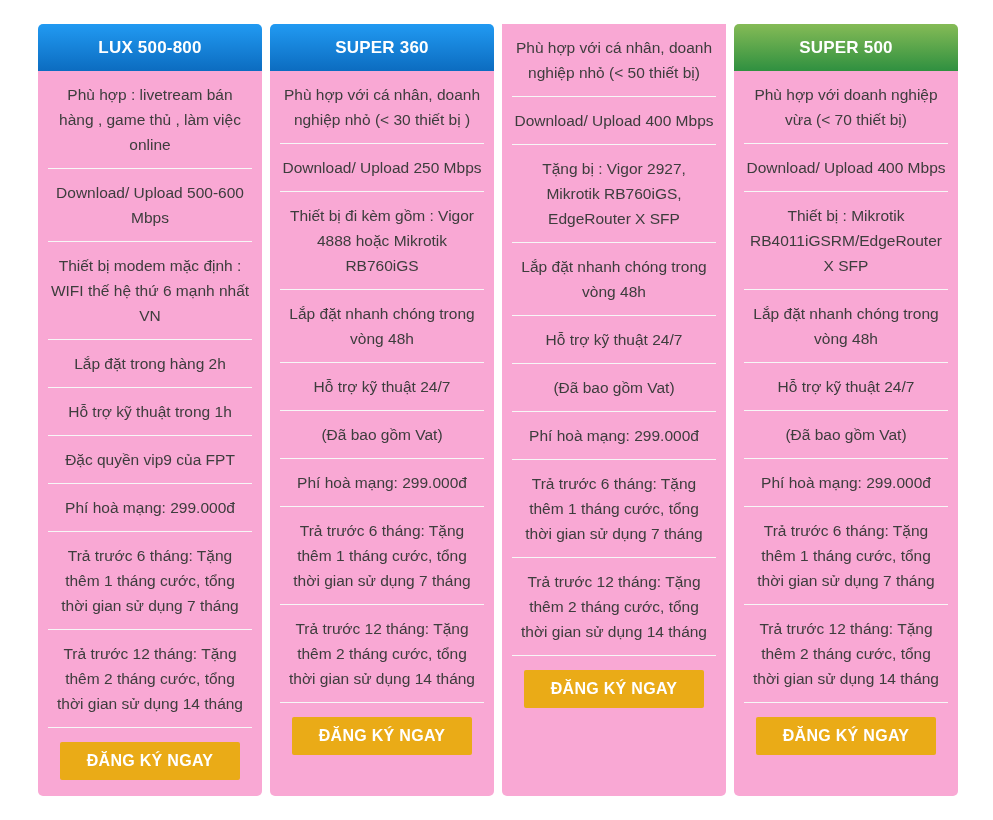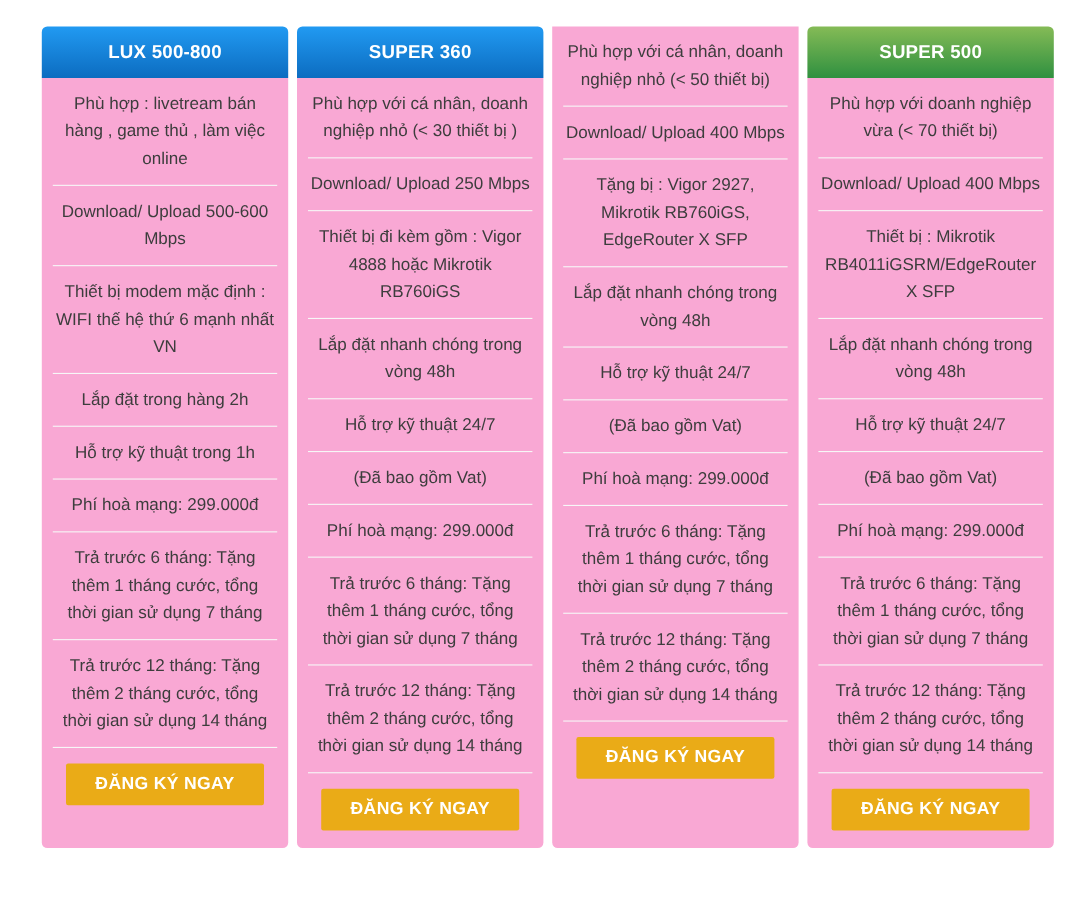--- a/index.html
+++ b/index.html
@@ -80,20 +80,21 @@
   <div class="plan plan--blue">
     <div class="plan__header">
       <span>LUX 500-800</span>
     </div>
     <div class="plan__body">
       <div class="plan__feature">Phù hợp : livetream bán hàng , game thủ , làm việc online</div>
       <div class="plan__feature">Download/ Upload 500-600 Mbps</div>
       <div class="plan__feature">Thiết bị modem mặc định : WIFI thế hệ thứ 6 mạnh nhất VN</div>
       <div class="plan__feature">Lắp đặt trong hàng 2h</div>
       <div class="plan__feature">Hỗ trợ kỹ thuật trong 1h</div>
+      <div class="plan__feature">Đặc quyền vip9 của FPT</div>
       <div class="plan__feature">Phí hoà mạng: 299.000đ</div>
       <div class="plan__feature">Trả trước 6 tháng: Tặng thêm 1 tháng cước, tổng thời gian sử dụng 7 tháng</div>
       <div class="plan__feature">Trả trước 12 tháng: Tặng thêm 2 tháng cước, tổng thời gian sử dụng 14 tháng</div>
       <div class="plan__cta-row">
         <button class="plan__cta">ĐĂNG KÝ NGAY</button>
       </div>
     </div>
   </div>
 
   <div class="plan plan--blue">

